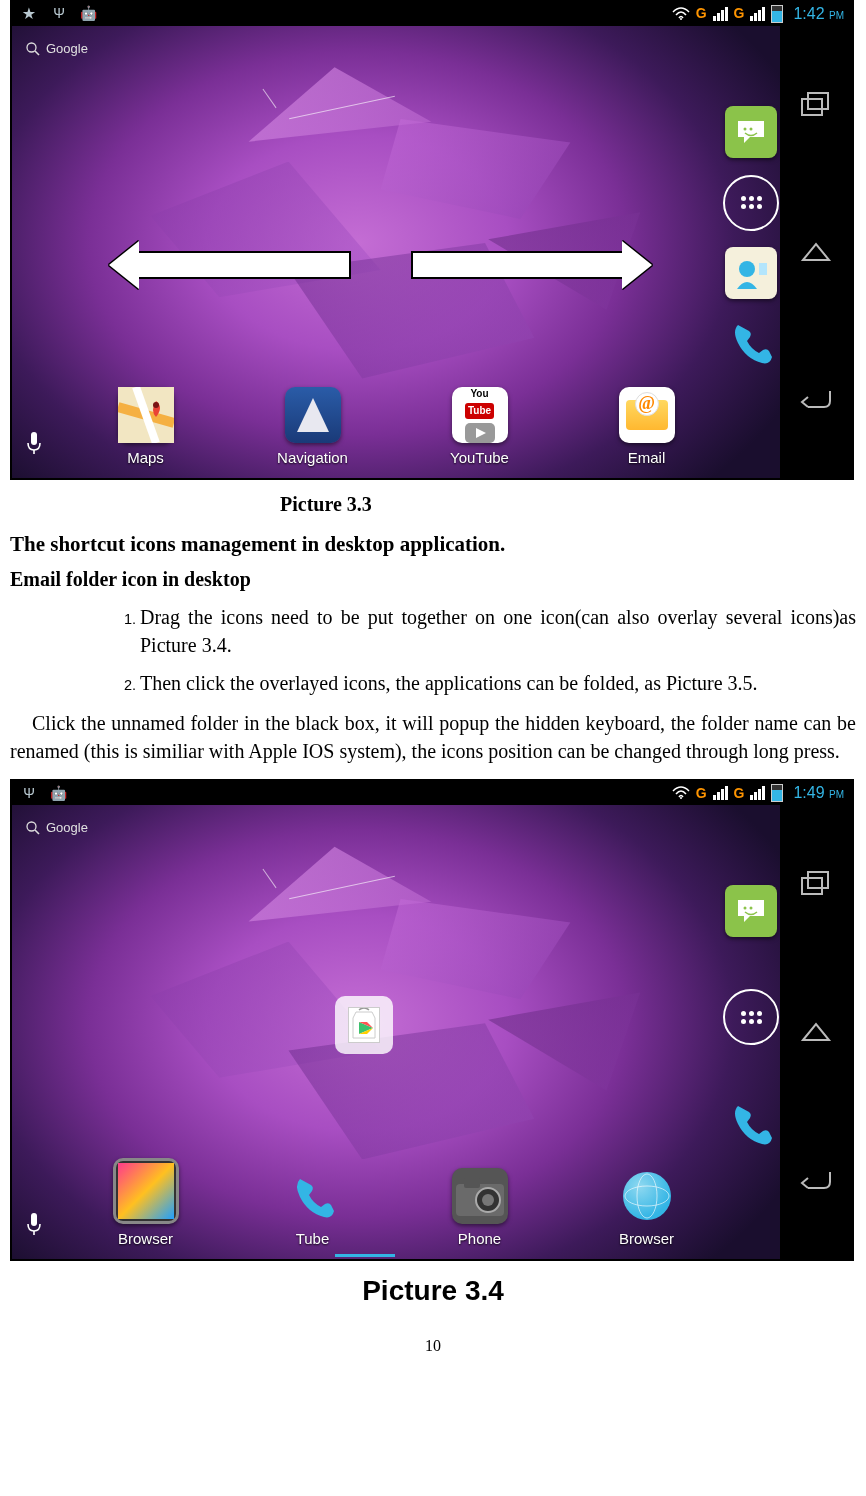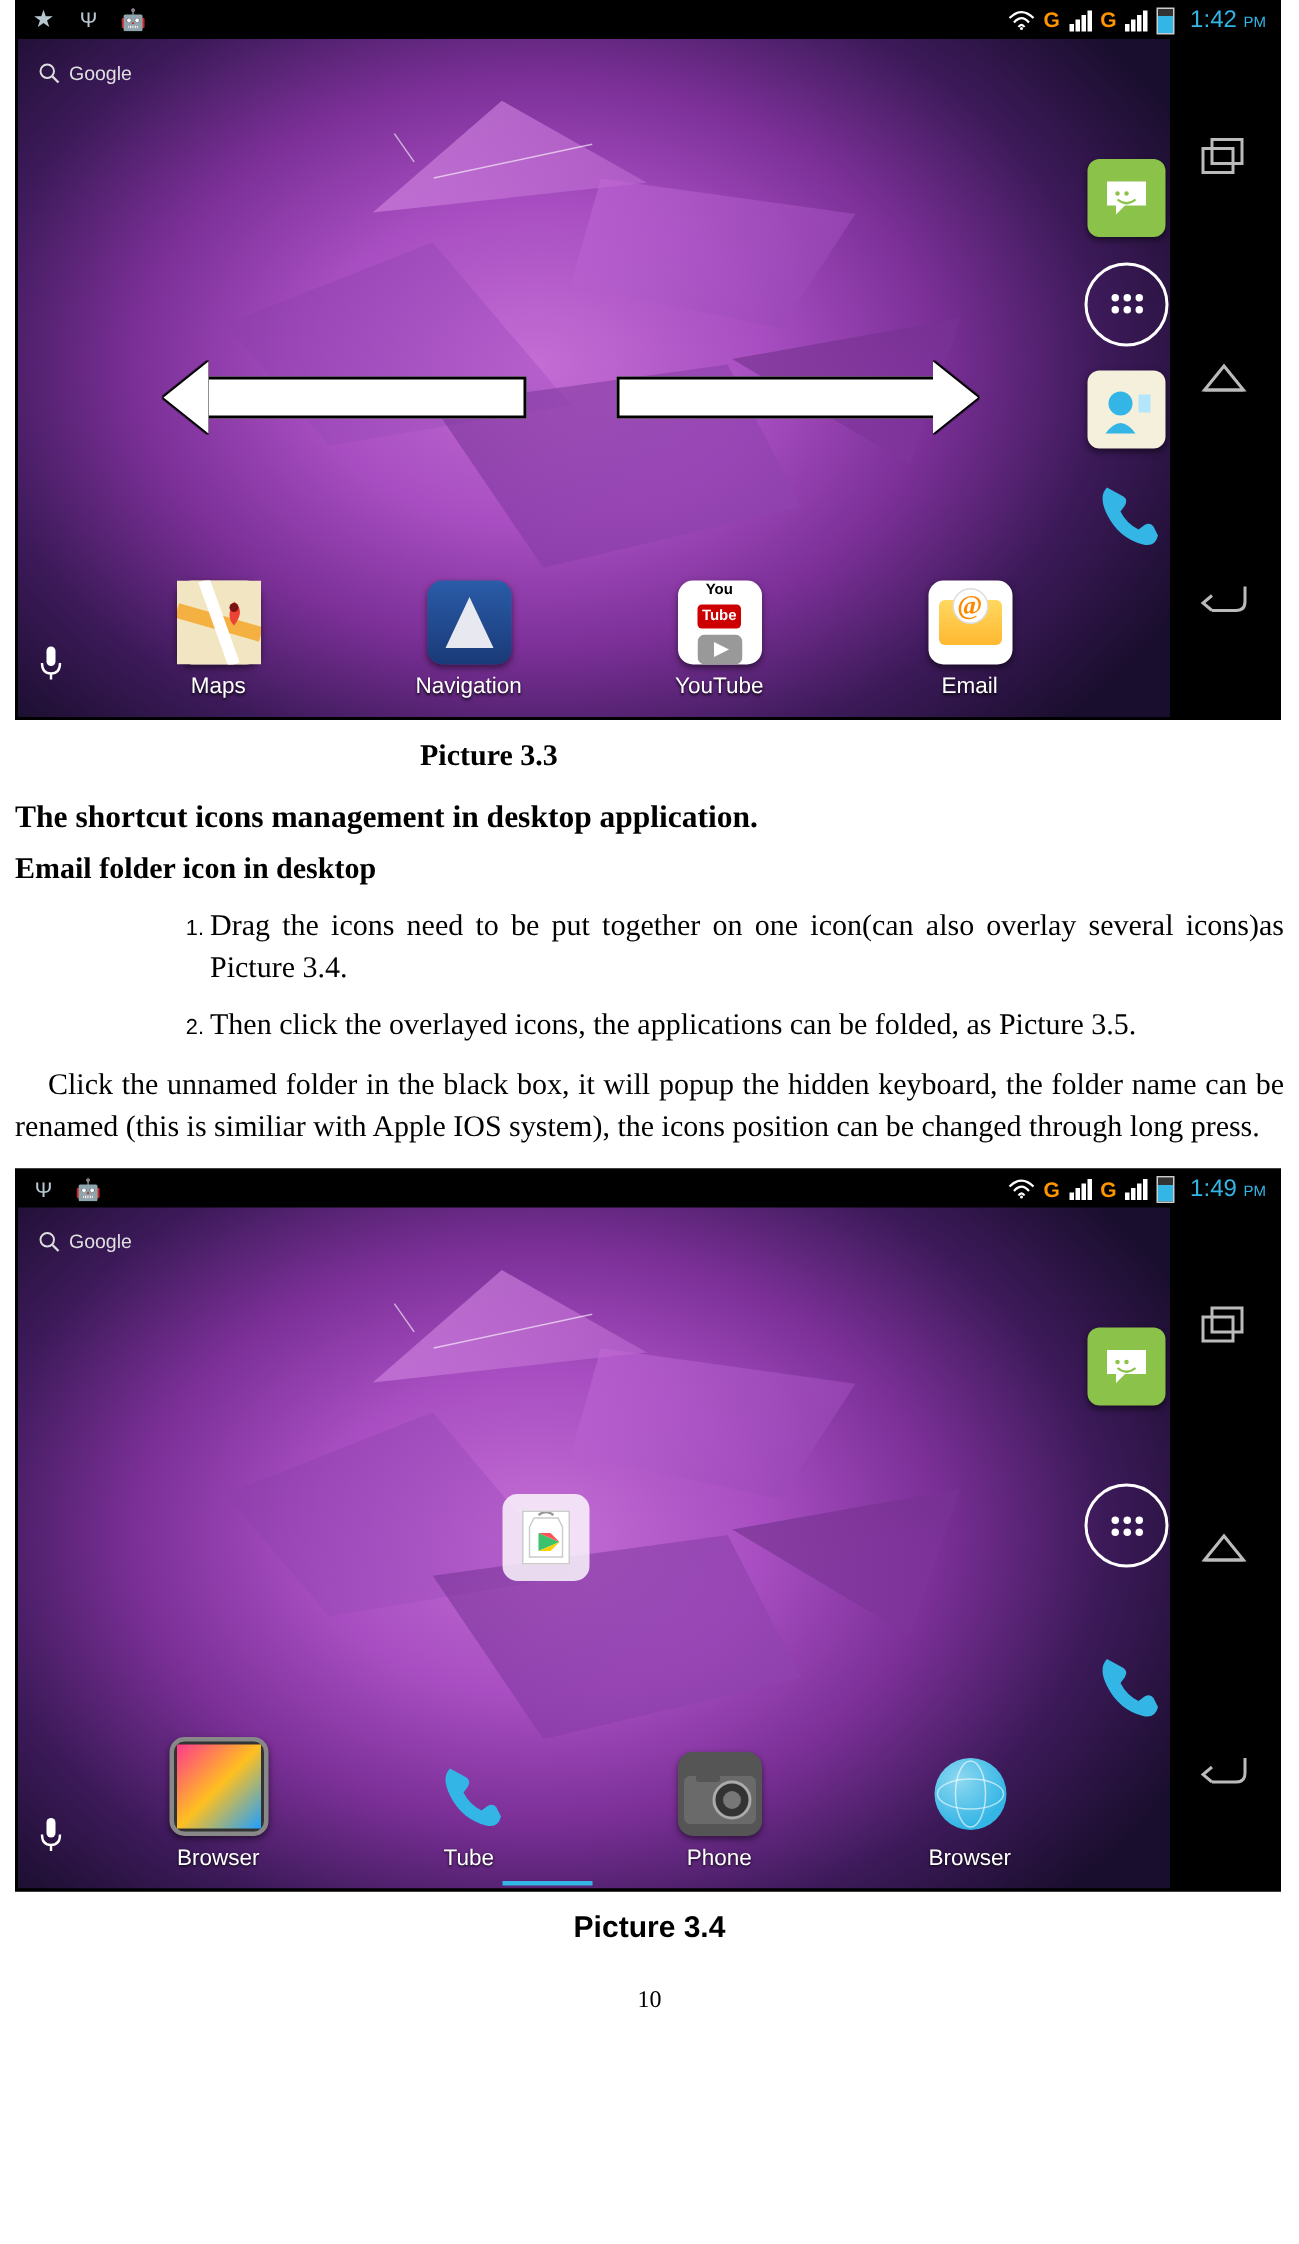--- a/index.html
+++ b/index.html
@@ -262,21 +262,21 @@
       filter: drop-shadow(1px 0 0 #000) drop-shadow(0 -1px 0 #000) drop-shadow(0 1px 0 #000);
     }
     .arrow-gap { width: 60px; }
 
     .caption {
       text-align: center;
       font-weight: bold;
       margin: 6px 0 12px 0;
     }
     .caption-left { text-align: left; padding-left: 270px; }
-    .caption-arial { font-family: Arial, sans-serif; text-align: center; font-weight: bold; margin: 10px 0 24px 0; font-size: 20px; }
+    .caption-arial { font-family: Arial, sans-serif; text-align: center; font-weight: bold; margin: 10px 0 24px 0; font-size: 28px; }
     h2.sect { font-size: 21px; font-weight: bold; margin: 8px 0 6px 0; }
     h3.sub { font-size: 20px; font-weight: bold; margin: 6px 0 10px 0; }
     ol.steps { margin: 0 0 12px 130px; padding: 0; }
     ol.steps li { margin-bottom: 10px; text-align: justify; font-family: Arial, sans-serif; font-size: 14.5px; }
     ol.steps li::marker { font-family: Arial, sans-serif; font-size: 14.5px; }
     ol.steps li span { font-family: "Times New Roman", serif; font-size: 20px; }
     p.body-para { text-align: justify; margin: 4px 0 14px 0; text-indent: 22px; }
     .page-num { text-align: center; font-size: 16px; margin-top: 20px; }
   </style>
 </head>

